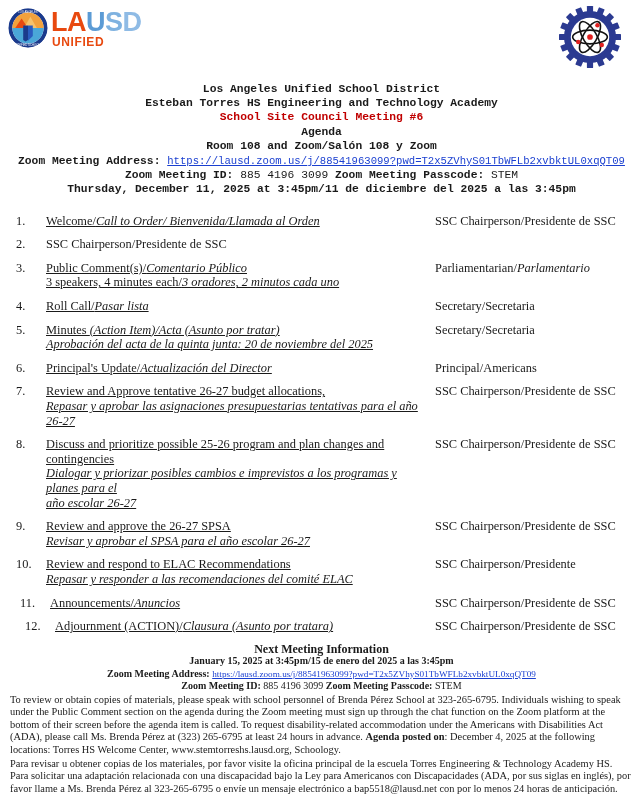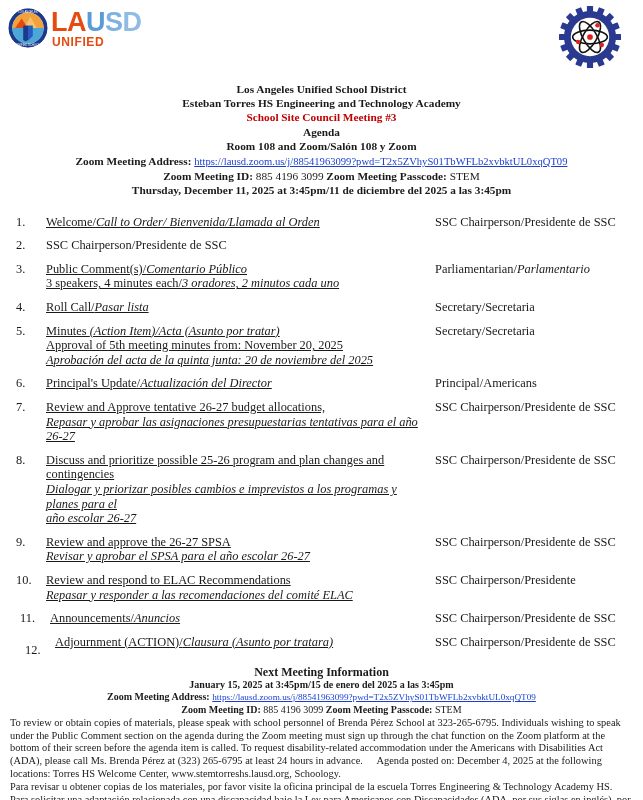--- a/index.html
+++ b/index.html
@@ -64,21 +64,21 @@
     position: absolute;
     right: 22px;
     top: 6px;
     width: 62px;
     height: 62px;
   }
 
   
   .header {
     text-align: center;
-    font-family: Liberation Serif, serif;
+    font-family: Liberation Mono, monospace;
     font-weight: bold;
     font-size: 11.3px;
     line-height: 14.2px;
     margin-top: 10px;
   }
   .header .red { color: #c00000; }
   .header .addr-line {
     margin-top: 1px;
   }
   .header a.zoomlink {
@@ -110,21 +110,20 @@
   }
   .item.wide-num .num {
     width: 30px;
     flex: 0 0 30px;
     padding-left: 6px;
   }
   .item.wider-num .num {
     width: 30px;
     flex: 0 0 30px;
     padding-left: 11px;
-    margin-top: 8px;
   }
   .item .body {
     flex: 1 1 auto;
     padding-right: 6px;
     text-decoration: underline;
   }
   .item .who {
     flex: 0 0 200px;
     width: 200px;
     text-align: left;
@@ -156,21 +155,21 @@
     font-weight: normal;
     font-size: 9.2px;
   }
   .footer .next-line .normalwt { font-weight: normal; }
   .footer .para {
     font-size: 10.4px;
     line-height: 12.6px;
     text-align: left;
     margin-top: 1px;
   }
-  .footer .para b { font-weight: normal; margin-left: 11px; }
+  .footer .para b { font-weight: bold; }
 </style>
 </head>
 <body>
 
 <div class="page">
 
   <div class="logo-row">
 
     <div class="lausd-logo">
       <svg class="lausd-seal" viewBox="0 0 100 100">
@@ -227,21 +226,21 @@
         <circle cx="62" cy="31" r="3.6"></circle>
         <circle cx="31" cy="58" r="3.6"></circle>
         <circle cx="69" cy="63" r="3.6"></circle>
       </g>
     </svg>
   </div>
 
   <div class="header">
     <div>Los Angeles Unified School District</div>
     <div>Esteban Torres HS Engineering and Technology Academy</div>
-    <div class="red">School Site Council Meeting #3</div>
+    <div class="red">School Site Council Meeting #6</div>
     <div>Agenda</div>
     <div>Room 108 and Zoom/Salón 108 y Zoom</div>
     <div class="addr-line">
       <span>Zoom Meeting Address:</span>
       <a class="zoomlink" href="#">https://lausd.zoom.us/j/88541963099?pwd=T2x5ZVhyS01TbWFLb2xvbktUL0xqQT09</a>
     </div>
     <div class="passcode-line">
       <span>Zoom Meeting ID:</span>
       <span class="normalwt">885 4196 3099</span>
       <span>Zoom Meeting Passcode:</span>
@@ -274,21 +273,20 @@
         <div class="num">4.</div>
         <div class="body">
           <span class="line"><span>Roll Call/</span><span class="it">Pasar lista</span></span>
         </div>
         <div class="who"><span>Secretary/Secretaria</span></div>
       </div>
       <div class="item">
         <div class="num">5.</div>
         <div class="body">
           <span class="line"><span>Minutes </span><span class="it">(Action Item)/Acta (Asunto por tratar)</span></span>
-          <span class="line"><span>Approval of 5th meeting minutes from: November 20, 2025</span></span>
           <span class="line"><span class="it">Aprobación del acta de la quinta junta: 20 de noviembre del 2025</span></span>
         </div>
         <div class="who"><span>Secretary/Secretaria</span></div>
       </div>
       <div class="item">
         <div class="num">6.</div>
         <div class="body">
           <span class="line"><span>Principal's Update/</span><span class="it">Actualización del Director</span></span>
         </div>
         <div class="who"><span>Principal/Americans</span></div>

